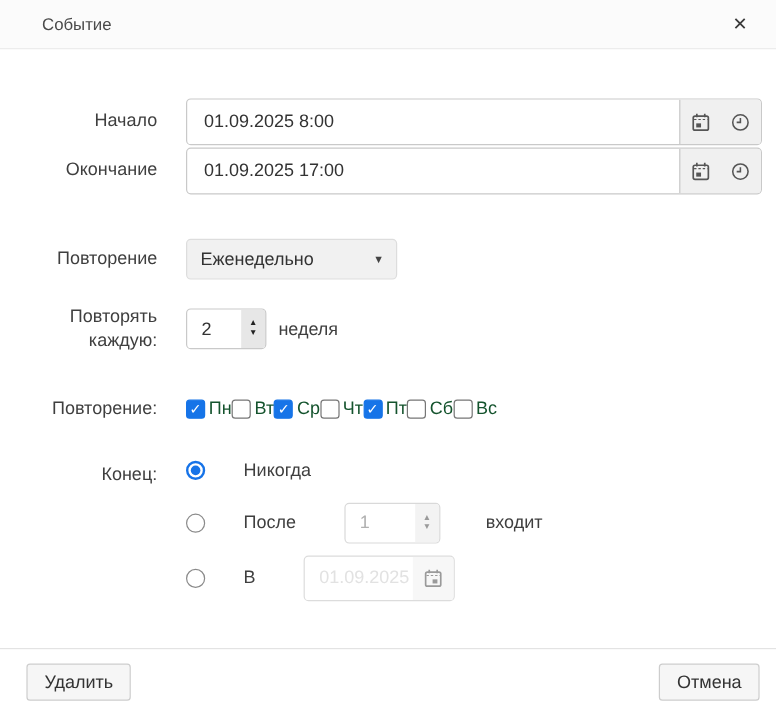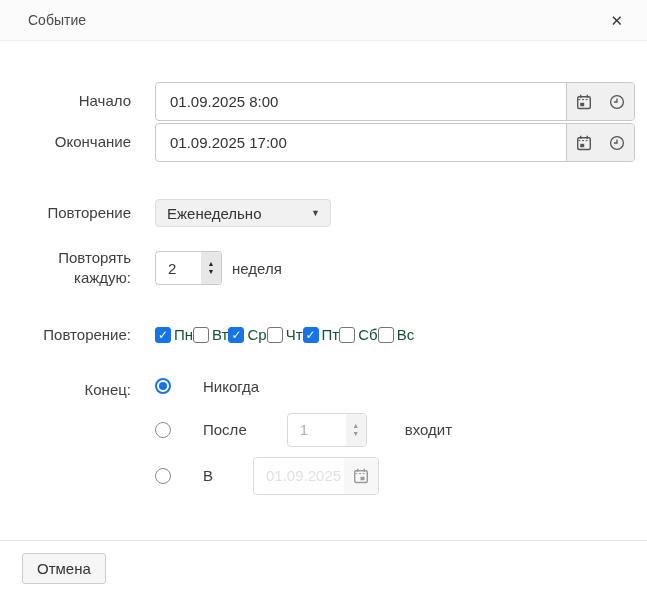--- a/index.html
+++ b/index.html
@@ -3,40 +3,40 @@
 <meta charset="utf-8">
 <style>
   * { margin:0; padding:0; box-sizing:border-box; }
   html,body { background:#fff; }
   body { font-family:"Liberation Sans","DejaVu Sans",sans-serif; color:#3f3f3f; }
 
   .dialog { width:647px; height:595px; background:#fff; display:flex; flex-direction:column; overflow:hidden; }
 
   
   .dlg-header { height:41px; flex-shrink:0; background:#fbfbfb; border-bottom:1px solid #ececec;
-    display:flex; align-items:center; justify-content:space-between; padding:0 20px 0 28px; }
+    display:flex; align-items:center; justify-content:space-between; padding:0 20px 0 35px; }
   .dlg-title { font-size:14px; color:#4a4a4a; }
   .close-btn { font-size:15px; font-weight:bold; color:#3a3a3a; cursor:pointer; line-height:1; padding:2px 4px; }
 
   
   .dlg-body { flex:1; padding-top:41px; display:flex; flex-direction:column; }
   .row { display:flex; align-items:center; }
   .lbl { width:131px; flex-shrink:0; text-align:right; margin-right:24px; font-size:15px; color:#3f3f3f; line-height:1.35; }
 
   
   .dt-group { width:480px; height:39px; border:1px solid #c9c9c9; border-radius:4px; display:flex; overflow:hidden; background:#fff; }
   .dt-group input { flex:1; border:none; outline:none; padding:0 0 0 14px; font-size:15px; color:#333; font-family:inherit; background:transparent; min-width:0; }
   .dt-addon { width:68px; flex-shrink:0; background:#f0f0f0; border-left:1px solid #c9c9c9; display:flex; }
   .addon-btn { width:34px; display:flex; align-items:center; justify-content:center; cursor:pointer; }
 
   .row-start { margin-bottom:2px; }
   .row-end { margin-bottom:37px; }
 
   
-  .dropdown { width:176px; height:28px; background:#f1f1f1; border:1px solid #dddddd; border-radius:4px;
+  .dropdown { width:176px; height:34px; background:#f1f1f1; border:1px solid #dddddd; border-radius:4px;
     display:flex; align-items:center; justify-content:space-between; padding:0 10px 0 11px; cursor:pointer; }
   .dropdown .dd-text { font-size:15px; color:#333; }
   .dropdown .dd-arrow { font-size:9px; color:#444; }
   .row-recur { margin-bottom:21px; }
 
   
   .spin-group { height:34px; border:1px solid #c9c9c9; border-radius:4px; display:flex; overflow:hidden; background:#fff; }
   .spin-group.w-interval { width:67px; }
   .spin-group input { flex:1; min-width:0; border:none; outline:none; padding-left:12px; font-size:15px; color:#333; font-family:inherit; background:transparent; }
   .spin-addon { width:20px; flex-shrink:0; background:#e7e7e7; display:flex; flex-direction:column; align-items:center; justify-content:center; cursor:pointer; }
@@ -243,18 +243,19 @@
             </span>
           </div>
         </div>
 
       </div>
     </div>
 
   </div>
 
   <div class="dlg-footer">
+    <button class="btn">Удалить</button>
     <div class="footer-right">
       <button class="btn">Отмена</button>
     </div>
   </div>
 
 </div>
 
 </body></html>

